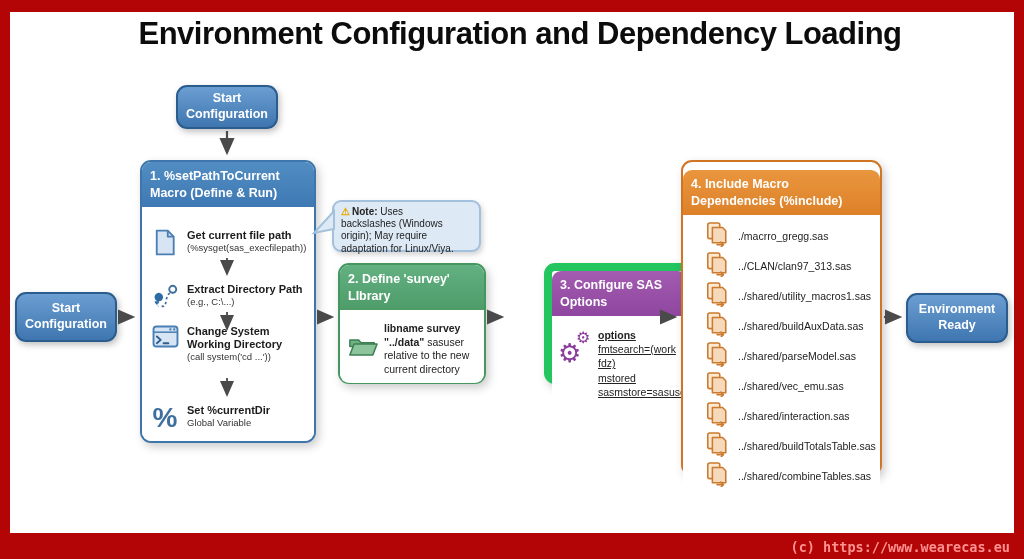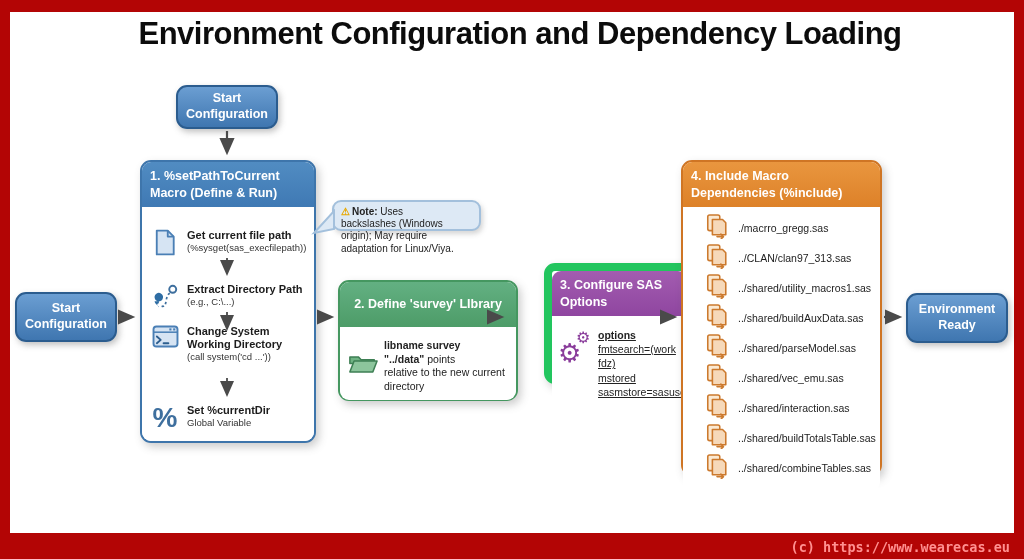--- a/index.html
+++ b/index.html
@@ -27,26 +27,26 @@
   .box{position:absolute;border-radius:11px;background:#fff;box-sizing:border-box;
        box-shadow:3px 4px 8px rgba(90,90,90,.3);display:flex;flex-direction:column;}
   .box-header{
     border-radius:9px 9px 0 0;color:#fff;font-weight:700;font-size:12.5px;line-height:1.3;
     display:flex;align-items:center;justify-content:center;
     min-height:45px;padding:3px 8px;box-sizing:border-box;
   }
   .box-body{flex:1;background:#fff;border-radius:0 0 9px 9px;position:relative;box-sizing:border-box;}
   .box1{left:140px;top:160px;width:176px;height:283px;border:2px solid #3e75ab;}
   .box1 .box-header{background:linear-gradient(#518cc2,#3f79b4);}
-  .box2{left:338px;top:263px;width:180px;height:121px;border:2px solid #459760;margin-top:17px;}
+  .box2{left:338px;top:263px;width:148px;height:121px;border:2px solid #459760;}
   .box2 .box-header{background:linear-gradient(#63b082,#4d9c68);}
   .box3{left:508px;top:263px;width:151px;height:121px;border:8px solid #22c55e;margin-left:36px;}
   .box3 .box-header{background:linear-gradient(#a35cb0,#8f46a0);}
   .box4{left:681px;top:160px;width:201px;height:316px;border:2px solid #cf7524;}
-  .box4 .box-header{background:linear-gradient(#e9963f,#dd8128);}
+  .box4 .box-header{background:linear-gradient(#e9963f,#dd8128);margin-top:8px;}
   
   .step{position:absolute;left:8px;display:flex;align-items:flex-start;gap:7px;width:156px;}
   .step .icon{flex:0 0 30px;display:flex;justify-content:center;}
   .step-title{font-size:11px;font-weight:700;color:#1c1c1c;line-height:1.2;}
   .step-sub{font-size:9.5px;color:#333;line-height:1.25;}
   .pct{font-size:28px;font-weight:800;color:#3e6f9e;line-height:1;}
   
   .b2-row{display:flex;align-items:flex-start;gap:6px;padding:12px 6px 6px 8px;}
   .b2-text{font-size:10.5px;color:#222;line-height:1.3;}
   .bold{font-weight:700;}
@@ -55,21 +55,21 @@
   .gears{flex:0 0 34px;position:relative;height:40px;}
   .gear-big{position:absolute;left:0;top:12px;font-size:26px;color:#8a3d9b;line-height:1;}
   .gear-small{position:absolute;left:18px;top:2px;font-size:16px;color:#8a3d9b;line-height:1;}
   .b3-text{font-size:10.5px;color:#222;line-height:1.35;text-decoration:underline;}
   
   .file-list{display:flex;flex-direction:column;justify-content:space-around;height:100%;padding:6px 6px 8px 22px;box-sizing:border-box;}
   .file-row{display:flex;align-items:center;gap:9px;}
   .file-label{font-size:10.5px;color:#1c1c1c;}
   
   .note{
-    position:absolute;left:332px;top:200px;width:149px;height:31px;box-sizing:border-box;
+    position:absolute;left:332px;top:200px;width:149px;height:52px;box-sizing:border-box;
     background:#dde9f5;border:2px solid #a3c0dc;border-radius:9px;padding:4px 24px 4px 7px;
     font-size:10px;line-height:1.22;color:#222;box-shadow:2px 3px 5px rgba(90,90,90,.25);
   }
   .warn{color:#e8a800;font-weight:700;margin-right:2px;}
   .arrows{position:absolute;left:0;top:0;width:1024px;height:559px;pointer-events:none;z-index:6;}
   .footer-credit{
     position:absolute;right:14px;bottom:4px;z-index:7;
     font-family:"DejaVu Sans Mono",monospace;font-weight:700;font-size:13.5px;color:#ff9090;margin-top:20px;
   }
 </style>
@@ -155,21 +155,21 @@
     <div class="box-body">
       <div class="b2-row">
         <span style="flex:0 0 30px;padding-top:12px;">
           <svg width="30" height="23" viewBox="0 0 32 24">
             <path d="M2 6 h9 l3 3 h14 v4 h-26 z" fill="#6fb383" stroke="#3e7f54" stroke-width="1.6" stroke-linejoin="round"></path>
             <path d="M2 22 l4.5 -11.5 h24.5 l-4.5 11.5 z" fill="#8cc59c" stroke="#3e7f54" stroke-width="1.6" stroke-linejoin="round"></path>
           </svg>
         </span>
         <div class="b2-text">
           <span class="bold">libname survey</span><br>
-          <span class="bold">"../data"</span><span> points</span><br>
+          <span class="bold">"../data"</span><span> sasuser</span><br>
           <span>relative to the new current directory</span>
         </div>
       </div>
     </div>
   </div>
 
   <div class="box box3">
     <div class="box-header">3. Configure SAS Options</div>
     <div class="box-body">
       <div class="b3-row">

